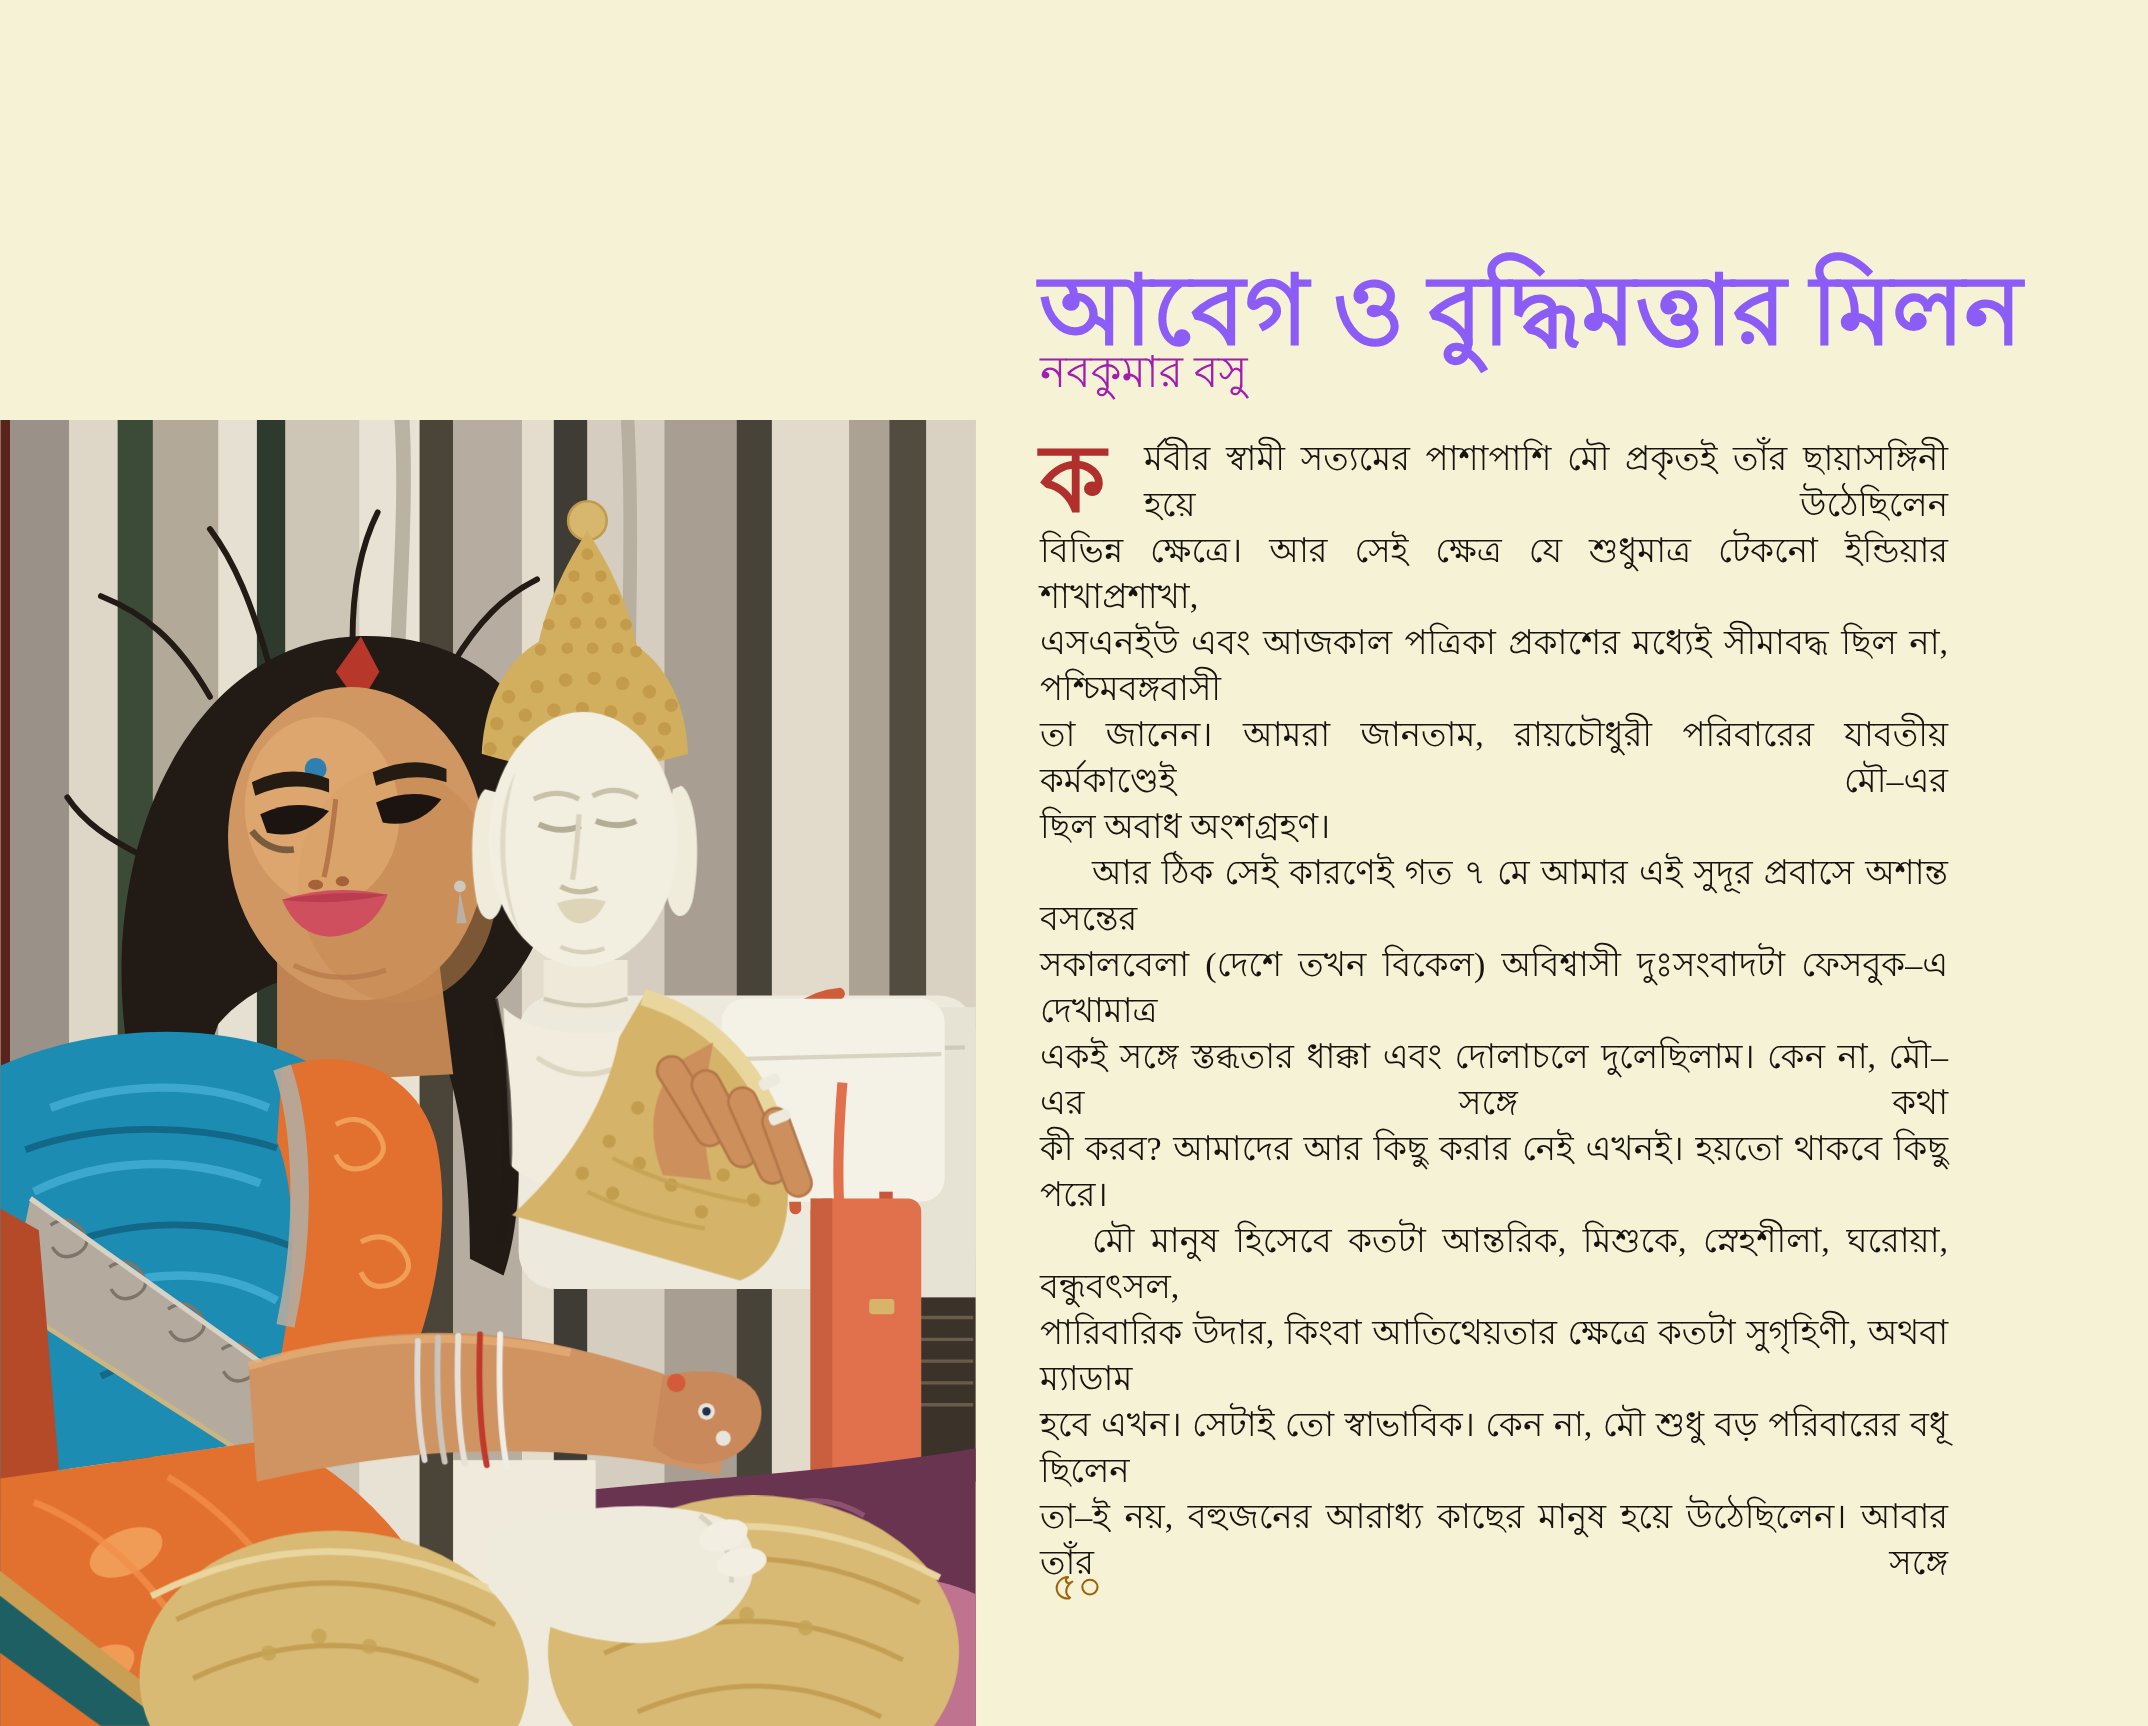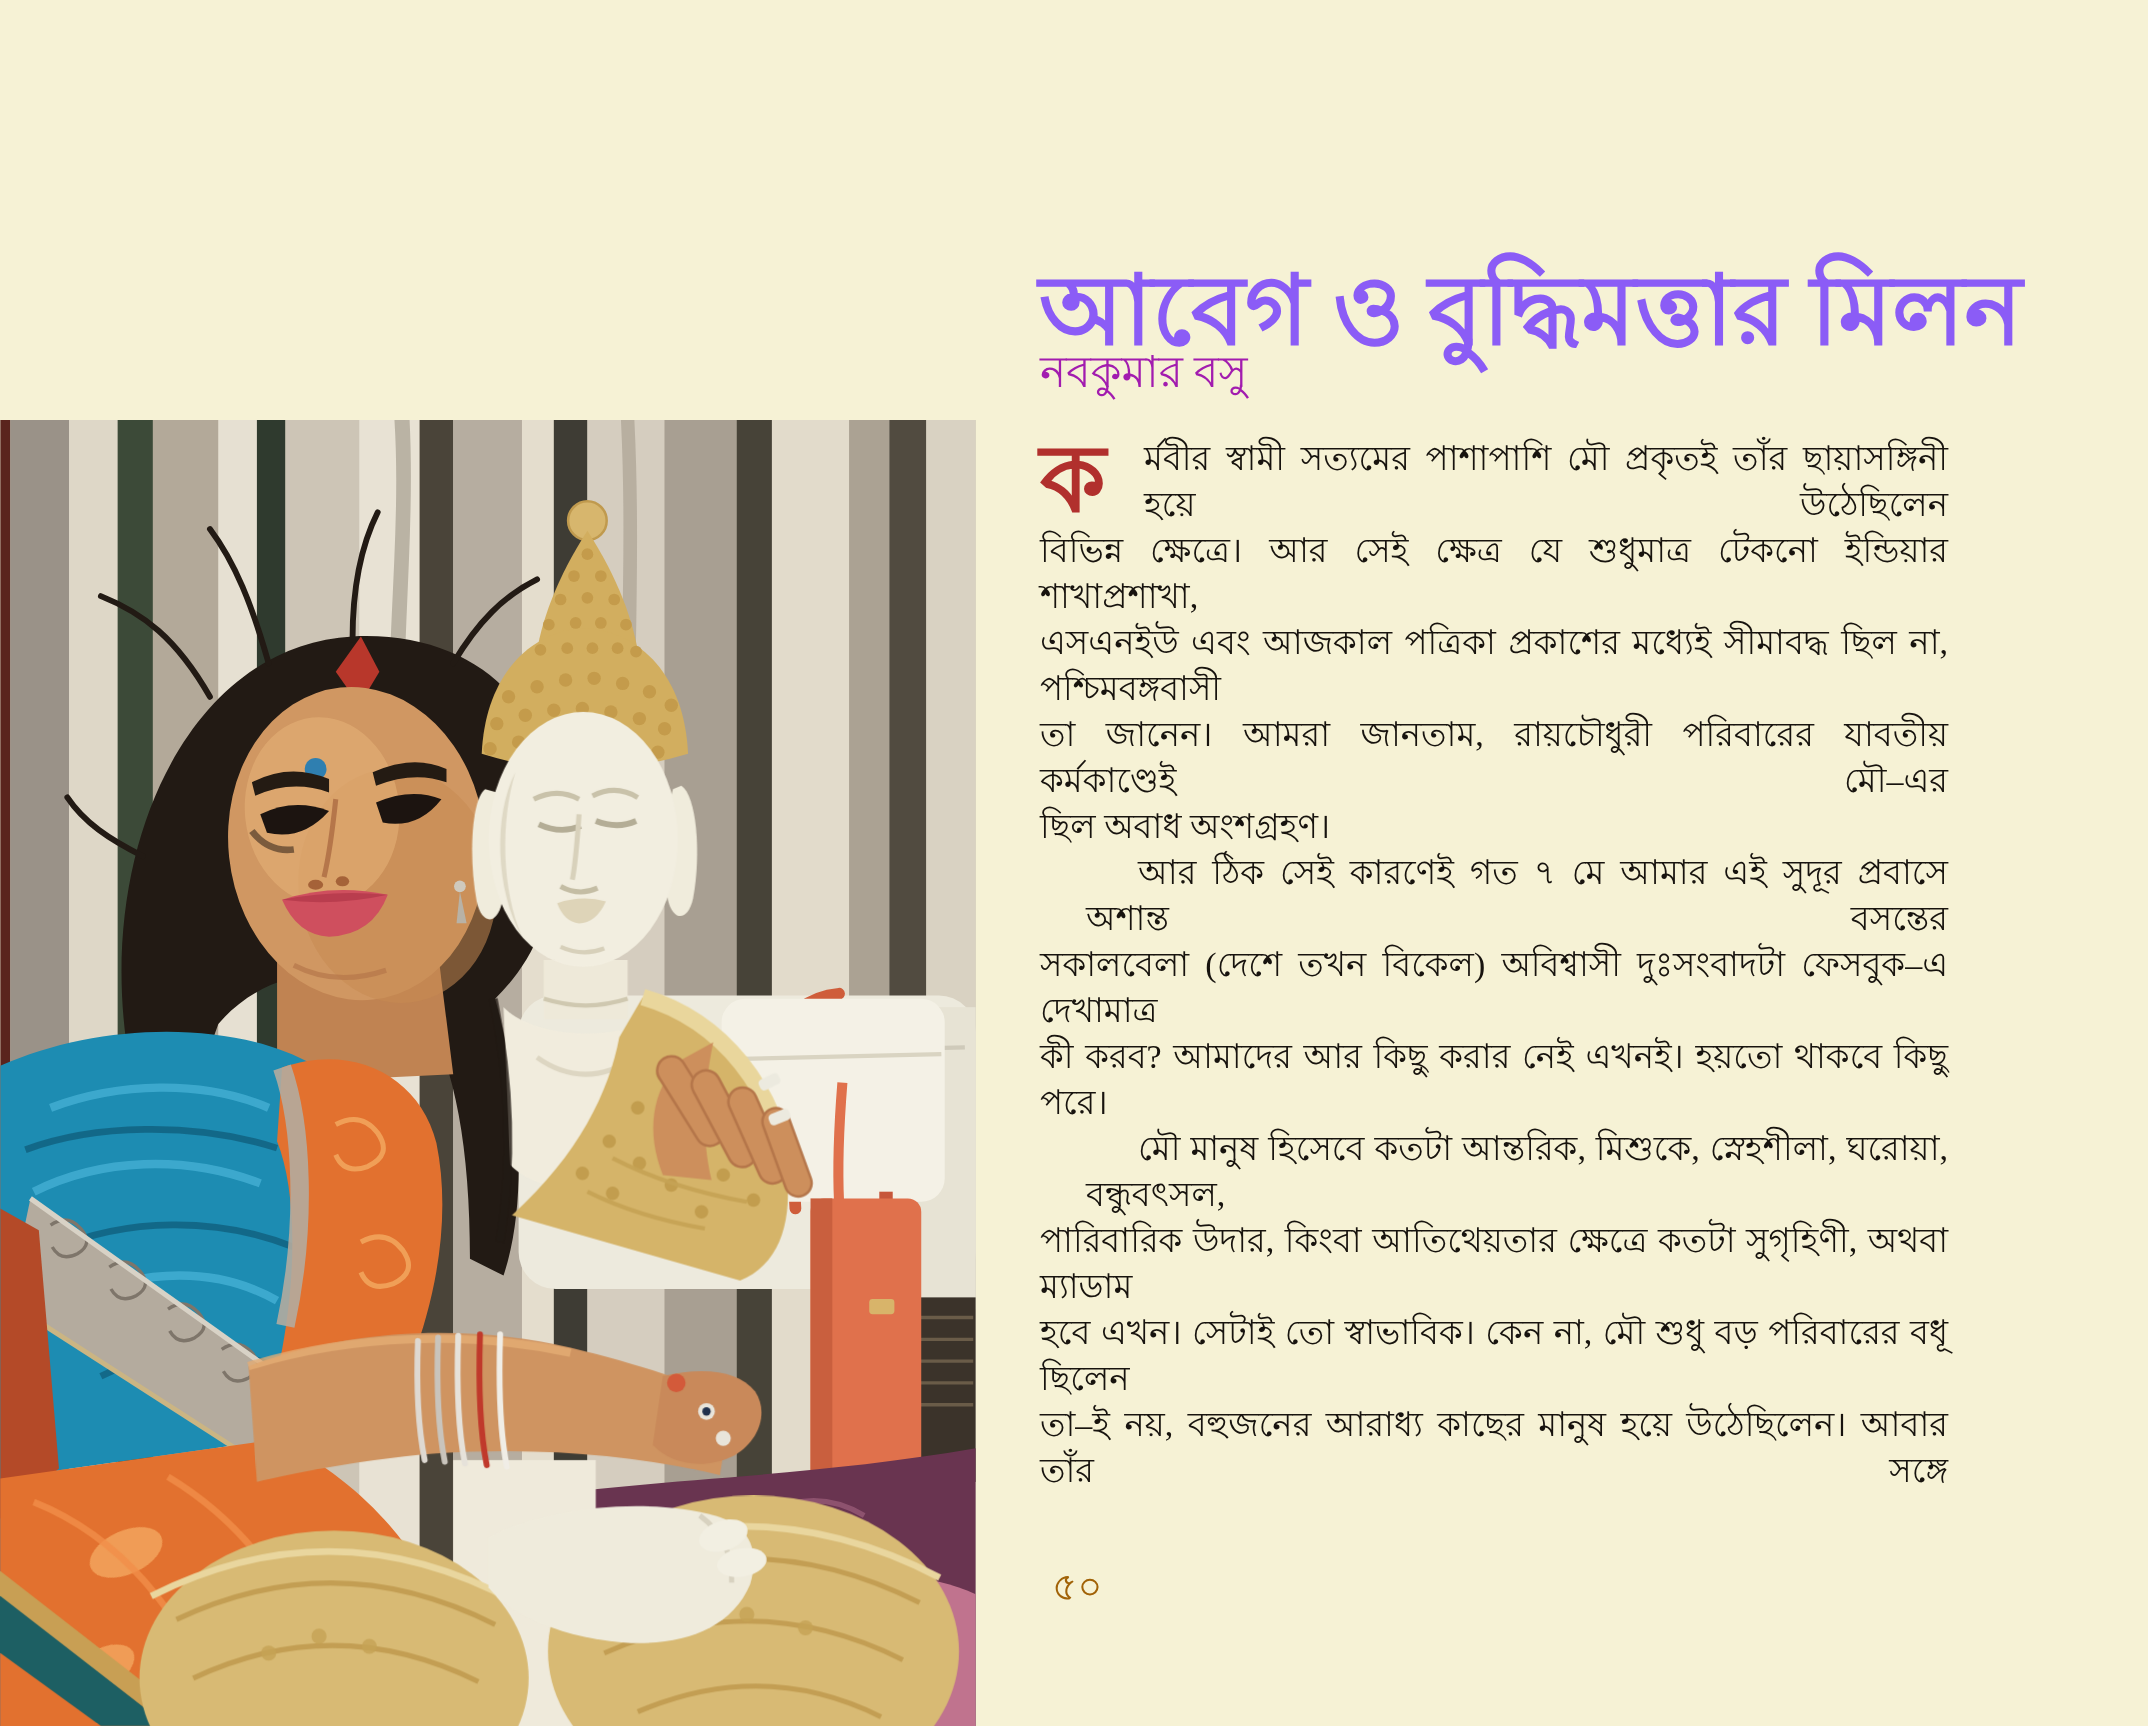--- a/index.html
+++ b/index.html
@@ -22,21 +22,21 @@
     position:absolute; left:1040px; top:339px; width:755px;
     font-size:44px; color:#a21caf; font-weight:normal;
   }
   .article-body {
     position:absolute; left:1040px; top:436px; width:908px;
     font-size:34px; line-height:46px; color:#17130e;
   }
   .para { margin:0; }
   .line { text-align:justify; text-align-last:justify; }
   .line.last { text-align-last:left; }
-  .line.indent { text-indent:52px;margin-left:46px; }
+  .line.indent { text-indent:52px; }
   .dropcap {
     float:left; width:104px; height:84px;
     font-size:94px; line-height:87px;
     color:#b1302d; font-weight:bold;
   }
   .page-number {
     position:absolute; left:1052px; top:1556px;
     font-size:39px; color:#a16207;
   }
 </style>
@@ -386,20 +386,21 @@
       <div class="para">
         <div class="line"><span class="dropcap">ক</span><span>র্মবীর স্বামী সত্যমের পাশাপাশি মৌ প্রকৃতই তাঁর ছায়াসঙ্গিনী হয়ে উঠেছিলেন</span></div>
         <div class="line">বিভিন্ন ক্ষেত্রে। আর সেই ক্ষেত্র যে শুধুমাত্র টেকনো ইন্ডিয়ার শাখাপ্রশাখা,</div>
         <div class="line">এসএনইউ এবং আজকাল পত্রিকা প্রকাশের মধ্যেই সীমাবদ্ধ ছিল না, পশ্চিমবঙ্গবাসী</div>
         <div class="line">তা জানেন। আমরা জানতাম, রায়চৌধুরী পরিবারের যাবতীয় কর্মকাণ্ডেই মৌ–এর</div>
         <div class="line last">ছিল অবাধ অংশগ্রহণ।</div>
       </div>
       <div class="para">
         <div class="line indent">আর ঠিক সেই কারণেই গত ৭ মে আমার এই সুদূর প্রবাসে অশান্ত বসন্তের</div>
         <div class="line">সকালবেলা (দেশে তখন বিকেল) অবিশ্বাসী দুঃসংবাদটা ফেসবুক–এ দেখামাত্র</div>
+        <div class="line">একই সঙ্গে স্তব্ধতার ধাক্কা এবং দোলাচলে দুলেছিলাম। কেন না, মৌ–এর সঙ্গে কথা</div>
         <div class="line last">কী করব? আমাদের আর কিছু করার নেই এখনই। হয়তো থাকবে কিছু পরে।</div>
       </div>
       <div class="para">
         <div class="line indent">মৌ মানুষ হিসেবে কতটা আন্তরিক, মিশুকে, স্নেহশীলা, ঘরোয়া, বন্ধুবৎসল,</div>
         <div class="line">পারিবারিক উদার, কিংবা আতিথেয়তার ক্ষেত্রে কতটা সুগৃহিণী, অথবা ম্যাডাম</div>
         <div class="line">হবে এখন। সেটাই তো স্বাভাবিক। কেন না, মৌ শুধু বড় পরিবারের বধূ ছিলেন</div>
         <div class="line">তা–ই নয়, বহুজনের আরাধ্য কাছের মানুষ হয়ে উঠেছিলেন। আবার তাঁর সঙ্গে</div>
       </div>
     </div>
 

